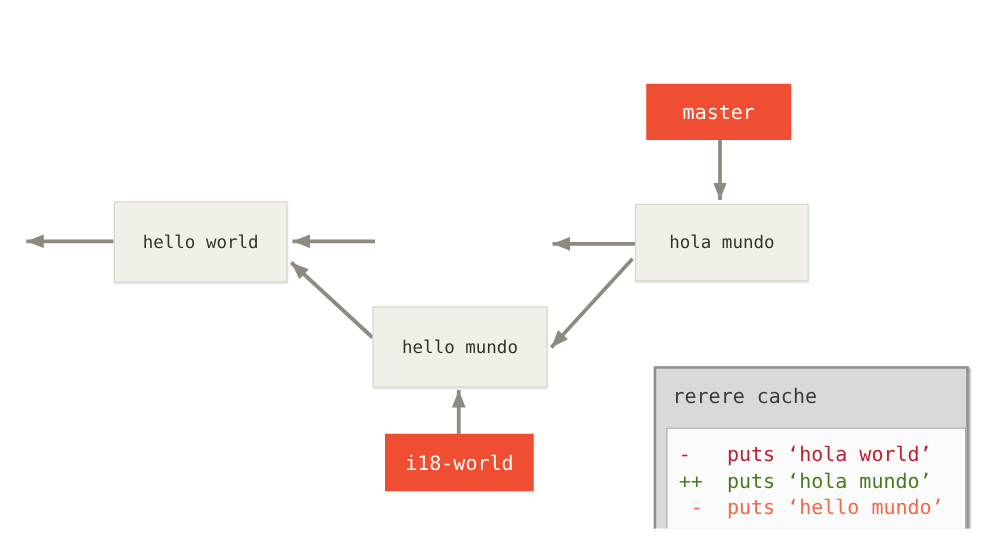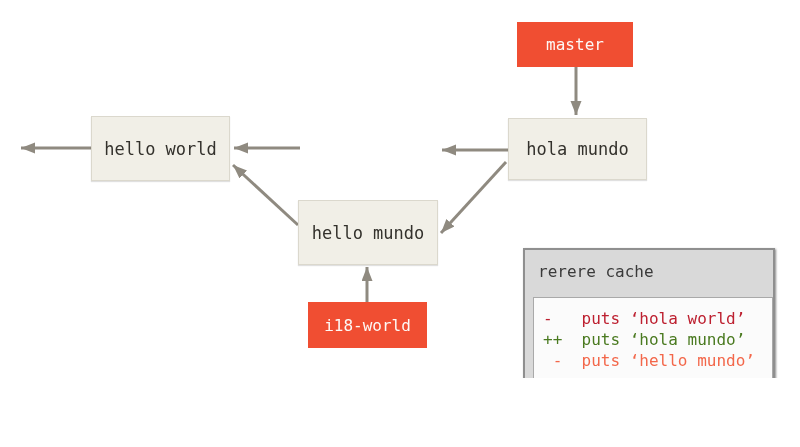--- a/index.html
+++ b/index.html
@@ -7,37 +7,38 @@
     padding: 0;
     background: #ffffff;
   }
   #canvas {
     position: relative;
     width: 800px;
     height: 378px;
     background: #ffffff;
     overflow: hidden;
     font-family: "DejaVu Sans Mono", "Liberation Mono", monospace;
+    margin-top: 45px;
   }
   #arrow-layer {
     position: absolute;
     left: 0; top: 0;
     width: 800px; height: 447px;
     z-index: 1;
   }
   .commit-node {
     position: absolute;
     z-index: 2;
     background: #f1efe7;
     border: 1px solid #dbd8cd;
     box-shadow: 0 1px 1px rgba(0,0,0,0.12);
     display: flex;
     align-items: center;
     justify-content: center;
-    font-size: 17px;
+    font-size: 14px;
     color: #33312c;
     box-sizing: border-box;
   }
   .branch-node {
     position: absolute;
     z-index: 2;
     background: #f04e32;
     display: flex;
     align-items: center;
     justify-content: center;

